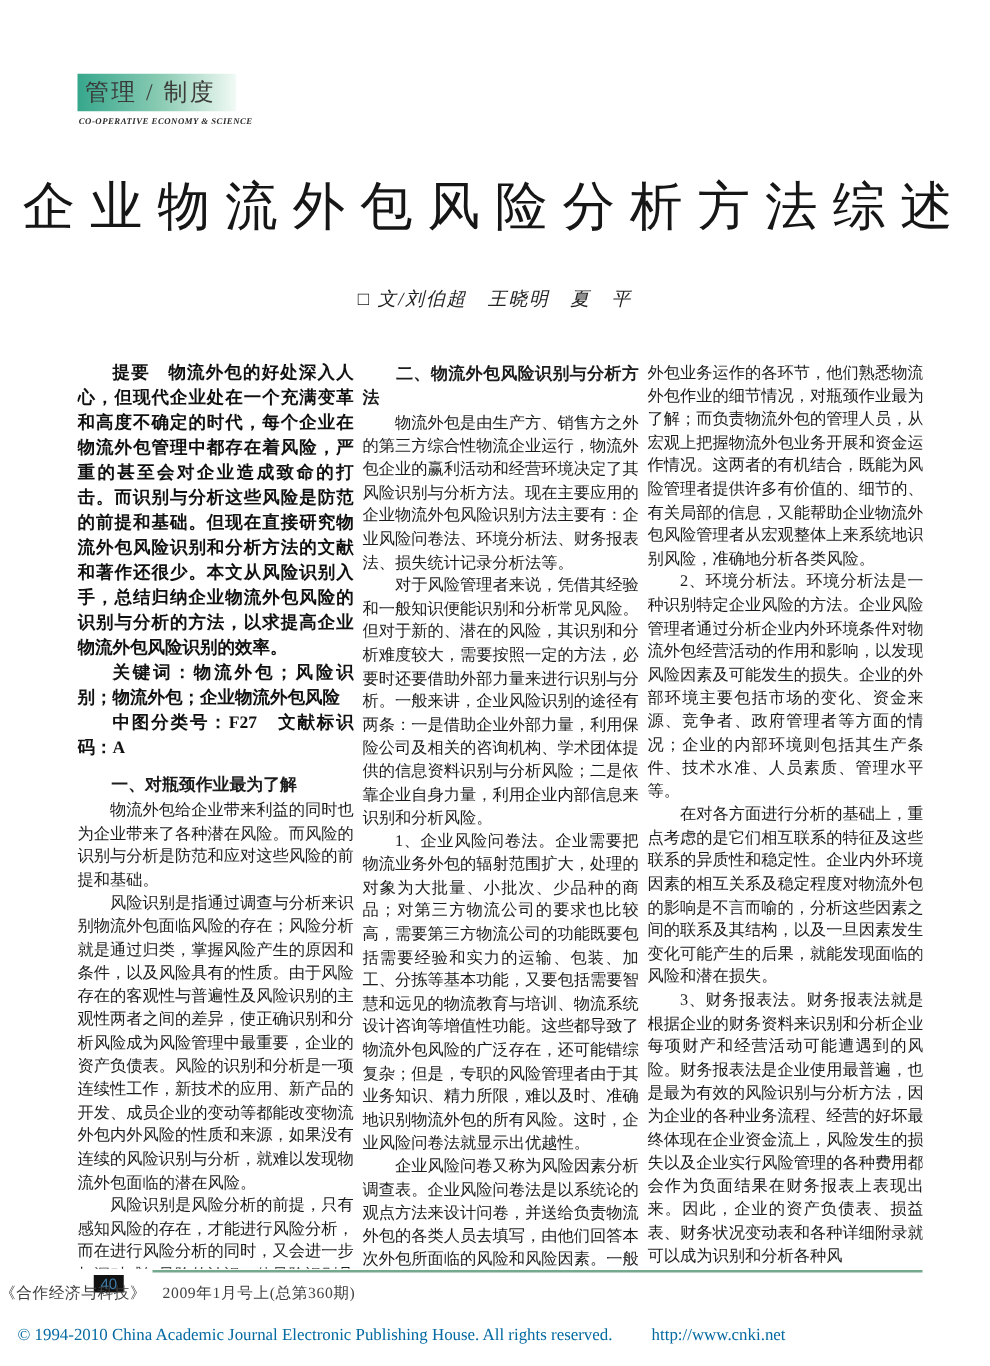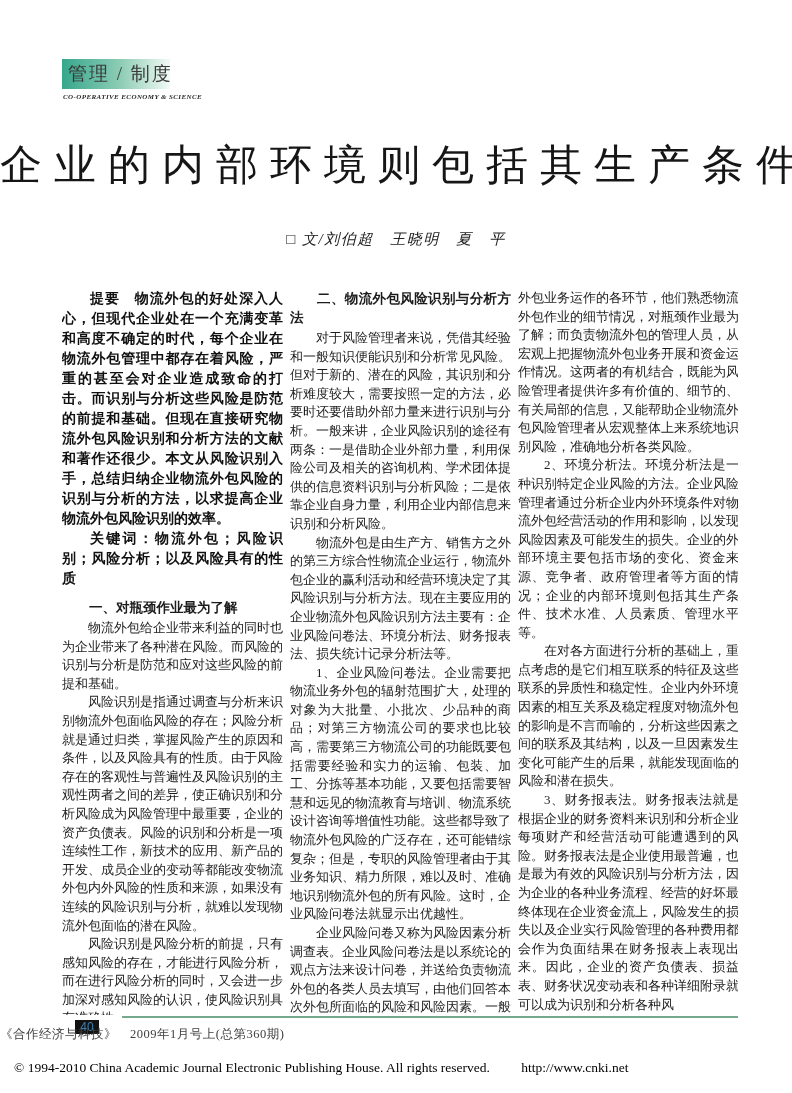--- a/index.html
+++ b/index.html
@@ -10,21 +10,21 @@
     background: #ffffff;
     font-family: "Liberation Serif", "DejaVu Serif", serif;
     color: #1c1c1c;
     overflow: hidden;
   }
 
   
   .cat-badge {
     position: absolute;
     left: 62px; top: 59px;
-    width: 108px; height: 30px;
+    width: 127px; height: 30px;
     background: linear-gradient(90deg, #36a78c 0%, #8fcdb6 55%, #f2faf6 100%);
     display: flex; align-items: center;
     padding-left: 6px;
     box-sizing: border-box;
   }
   .cat-badge span {
     font-size: 19px;
     color: #3a3a3a;
     letter-spacing: 2px;
     white-space: nowrap;
@@ -126,53 +126,54 @@
     width: 100%;
     text-align: left;
     font-size: 12.5px;
     color: #404040;
     letter-spacing: 0.5px;
   }
   .copyright {
     position: absolute;
     left: 14px; top: 1060px;
     font-size: 13.5px;
-    color: #000000;
+    color: #0369a1;
     white-space: nowrap;
   }
   .copyright .url { margin-left: 28px; }
 </style>
 </head>
 <body>
 
 <div class="page">
 
   <div class="cat-badge">
     <span>管理 / 制度</span>
   </div>
   <div class="cat-sub">CO-OPERATIVE ECONOMY &amp; SCIENCE</div>
 
-  <h1 class="title">企业的内部环境则包括其生产条件</h1>
+  <h1 class="title">企业物流外包风险分析方法综述</h1>
   <div class="byline">□ 文/刘伯超　王晓明　夏　平</div>
 
   <div class="columns">
 
     <div class="col">
       <p class="bold-block">提要　物流外包的好处深入人心，但现代企业处在一个充满变革和高度不确定的时代，每个企业在物流外包管理中都存在着风险，严重的甚至会对企业造成致命的打击。而识别与分析这些风险是防范的前提和基础。但现在直接研究物流外包风险识别和分析方法的文献和著作还很少。本文从风险识别入手，总结归纳企业物流外包风险的识别与分析的方法，以求提高企业物流外包风险识别的效率。</p>
-      <p class="bold-block">关键词：物流外包；风险识别；风险分析；以及风险具有的性质</p>
+      <p class="bold-block">关键词：物流外包；风险识别；物流外包；企业物流外包风险</p>
+      <p class="bold-block">中图分类号：F27　文献标识码：A</p>
       <p class="heading">一、对瓶颈作业最为了解</p>
       <p>物流外包给企业带来利益的同时也为企业带来了各种潜在风险。而风险的识别与分析是防范和应对这些风险的前提和基础。</p>
       <p>风险识别是指通过调查与分析来识别物流外包面临风险的存在；风险分析就是通过归类，掌握风险产生的原因和条件，以及风险具有的性质。由于风险存在的客观性与普遍性及风险识别的主观性两者之间的差异，使正确识别和分析风险成为风险管理中最重要，企业的资产负债表。风险的识别和分析是一项连续性工作，新技术的应用、新产品的开发、成员企业的变动等都能改变物流外包内外风险的性质和来源，如果没有连续的风险识别与分析，就难以发现物流外包面临的潜在风险。</p>
       <p>风险识别是风险分析的前提，只有感知风险的存在，才能进行风险分析，而在进行风险分析的同时，又会进一步加深对感知风险的认识，使风险识别具有准确性。</p>
     </div>
 
     <div class="col">
       <p class="heading">二、物流外包风险识别与分析方法</p>
+      <p>物流外包是由生产方、销售方之外的第三方综合性物流企业运行，物流外包企业的赢利活动和经营环境决定了其风险识别与分析方法。现在主要应用的企业物流外包风险识别方法主要有：企业风险问卷法、环境分析法、财务报表法、损失统计记录分析法等。</p>
       <p>对于风险管理者来说，凭借其经验和一般知识便能识别和分析常见风险。但对于新的、潜在的风险，其识别和分析难度较大，需要按照一定的方法，必要时还要借助外部力量来进行识别与分析。一般来讲，企业风险识别的途径有两条：一是借助企业外部力量，利用保险公司及相关的咨询机构、学术团体提供的信息资料识别与分析风险；二是依靠企业自身力量，利用企业内部信息来识别和分析风险。</p>
-      <p>物流外包是由生产方、销售方之外的第三方综合性物流企业运行，物流外包企业的赢利活动和经营环境决定了其风险识别与分析方法。现在主要应用的企业物流外包风险识别方法主要有：企业风险问卷法、环境分析法、财务报表法、损失统计记录分析法等。</p>
       <p>1、企业风险问卷法。企业需要把物流业务外包的辐射范围扩大，处理的对象为大批量、小批次、少品种的商品；对第三方物流公司的要求也比较高，需要第三方物流公司的功能既要包括需要经验和实力的运输、包装、加工、分拣等基本功能，又要包括需要智慧和远见的物流教育与培训、物流系统设计咨询等增值性功能。这些都导致了物流外包风险的广泛存在，还可能错综复杂；但是，专职的风险管理者由于其业务知识、精力所限，难以及时、准确地识别物流外包的所有风险。这时，企业风险问卷法就显示出优越性。</p>
       <p>企业风险问卷又称为风险因素分析调查表。企业风险问卷法是以系统论的观点方法来设计问卷，并送给负责物流外包的各类人员去填写，由他们回答本次外包所面临的风险和风险因素。一般说来，负责物流外包的基层员工亲自参与到物流</p>
     </div>
 
     <div class="col">
       <p class="no-indent">外包业务运作的各环节，他们熟悉物流外包作业的细节情况，对瓶颈作业最为了解；而负责物流外包的管理人员，从宏观上把握物流外包业务开展和资金运作情况。这两者的有机结合，既能为风险管理者提供许多有价值的、细节的、有关局部的信息，又能帮助企业物流外包风险管理者从宏观整体上来系统地识别风险，准确地分析各类风险。</p>
       <p>2、环境分析法。环境分析法是一种识别特定企业风险的方法。企业风险管理者通过分析企业内外环境条件对物流外包经营活动的作用和影响，以发现风险因素及可能发生的损失。企业的外部环境主要包括市场的变化、资金来源、竞争者、政府管理者等方面的情况；企业的内部环境则包括其生产条件、技术水准、人员素质、管理水平等。</p>
       <p>在对各方面进行分析的基础上，重点考虑的是它们相互联系的特征及这些联系的异质性和稳定性。企业内外环境因素的相互关系及稳定程度对物流外包的影响是不言而喻的，分析这些因素之间的联系及其结构，以及一旦因素发生变化可能产生的后果，就能发现面临的风险和潜在损失。</p>
       <p>3、财务报表法。财务报表法就是根据企业的财务资料来识别和分析企业每项财产和经营活动可能遭遇到的风险。财务报表法是企业使用最普遍，也是最为有效的风险识别与分析方法，因为企业的各种业务流程、经营的好坏最终体现在企业资金流上，风险发生的损失以及企业实行风险管理的各种费用都会作为负面结果在财务报表上表现出来。因此，企业的资产负债表、损益表、财务状况变动表和各种详细附录就可以成为识别和分析各种风</p>
     </div>

